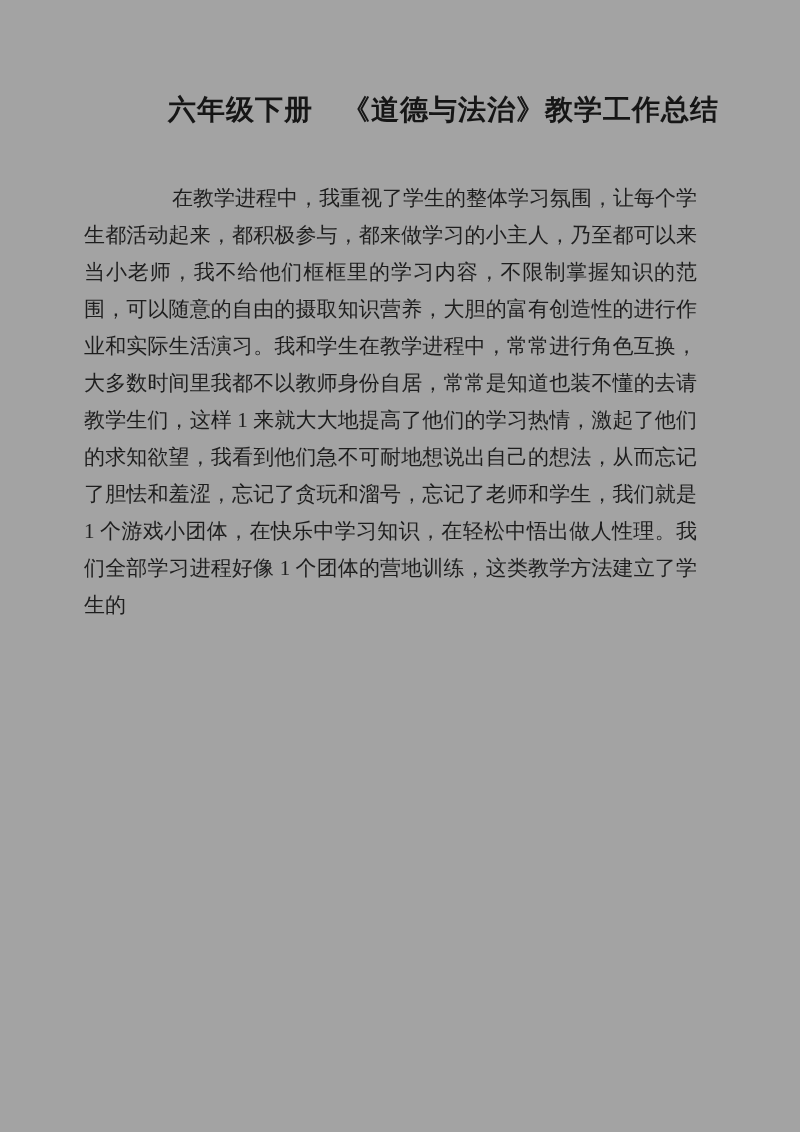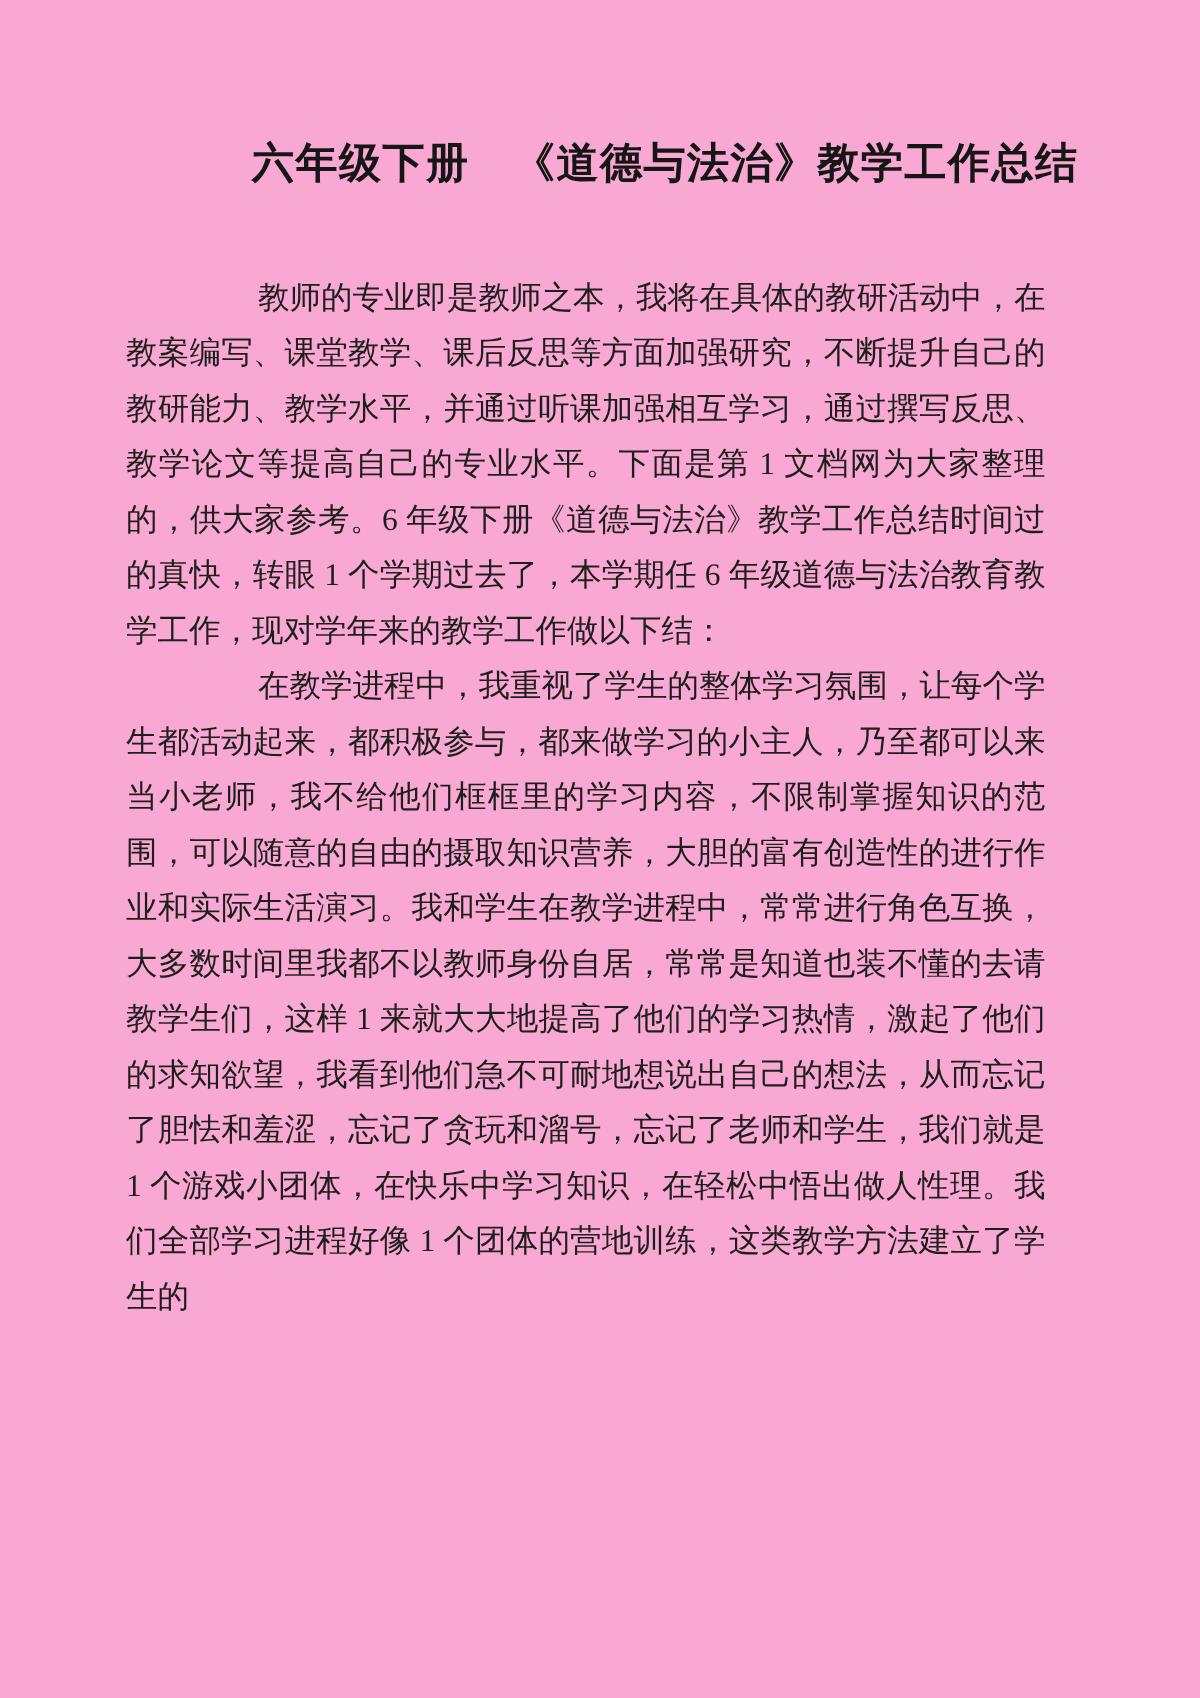--- a/index.html
+++ b/index.html
@@ -6,21 +6,21 @@
   html, body { background: #ffffff; }
   body {
     width: 800px;
     height: 1132px;
     overflow: hidden;
     font-family: "Liberation Serif", "DejaVu Serif", serif;
   }
   .page {
     width: 800px;
     height: 1132px;
-    background: #f9a8d4;
+    background: #a3a3a3;
     padding: 90px 103px 0 84px;
   }
   .doc-title {
     font-size: 28px;
     line-height: 40px;
     font-weight: bold;
     color: #161616;
     text-align: center;
     
     margin: 0 0 50px 84px;
@@ -37,16 +37,15 @@
     margin: 0;
     word-break: normal;
   }
 </style>
 </head>
 <body>
 
 <div class="page">
   <h1 class="doc-title">六年级下册　《道德与法治》教学工作总结</h1>
   <div class="doc-body">
-    <p>教师的专业即是教师之本，我将在具体的教研活动中，在教案编写、课堂教学、课后反思等方面加强研究，不断提升自己的教研能力、教学水平，并通过听课加强相互学习，通过撰写反思、教学论文等提高自己的专业水平。下面是第 1 文档网为大家整理的，供大家参考。6 年级下册《道德与法治》教学工作总结时间过的真快，转眼 1 个学期过去了，本学期任 6 年级道德与法治教育教学工作，现对学年来的教学工作做以下结：</p>
     <p>在教学进程中，我重视了学生的整体学习氛围，让每个学生都活动起来，都积极参与，都来做学习的小主人，乃至都可以来当小老师，我不给他们框框里的学习内容，不限制掌握知识的范围，可以随意的自由的摄取知识营养，大胆的富有创造性的进行作业和实际生活演习。我和学生在教学进程中，常常进行角色互换，大多数时间里我都不以教师身份自居，常常是知道也装不懂的去请教学生们，这样 1 来就大大地提高了他们的学习热情，激起了他们的求知欲望，我看到他们急不可耐地想说出自己的想法，从而忘记了胆怯和羞涩，忘记了贪玩和溜号，忘记了老师和学生，我们就是 1 个游戏小团体，在快乐中学习知识，在轻松中悟出做人性理。我们全部学习进程好像 1 个团体的营地训练，这类教学方法建立了学生的</p>
   </div>
 </div>
 
 </body></html>

